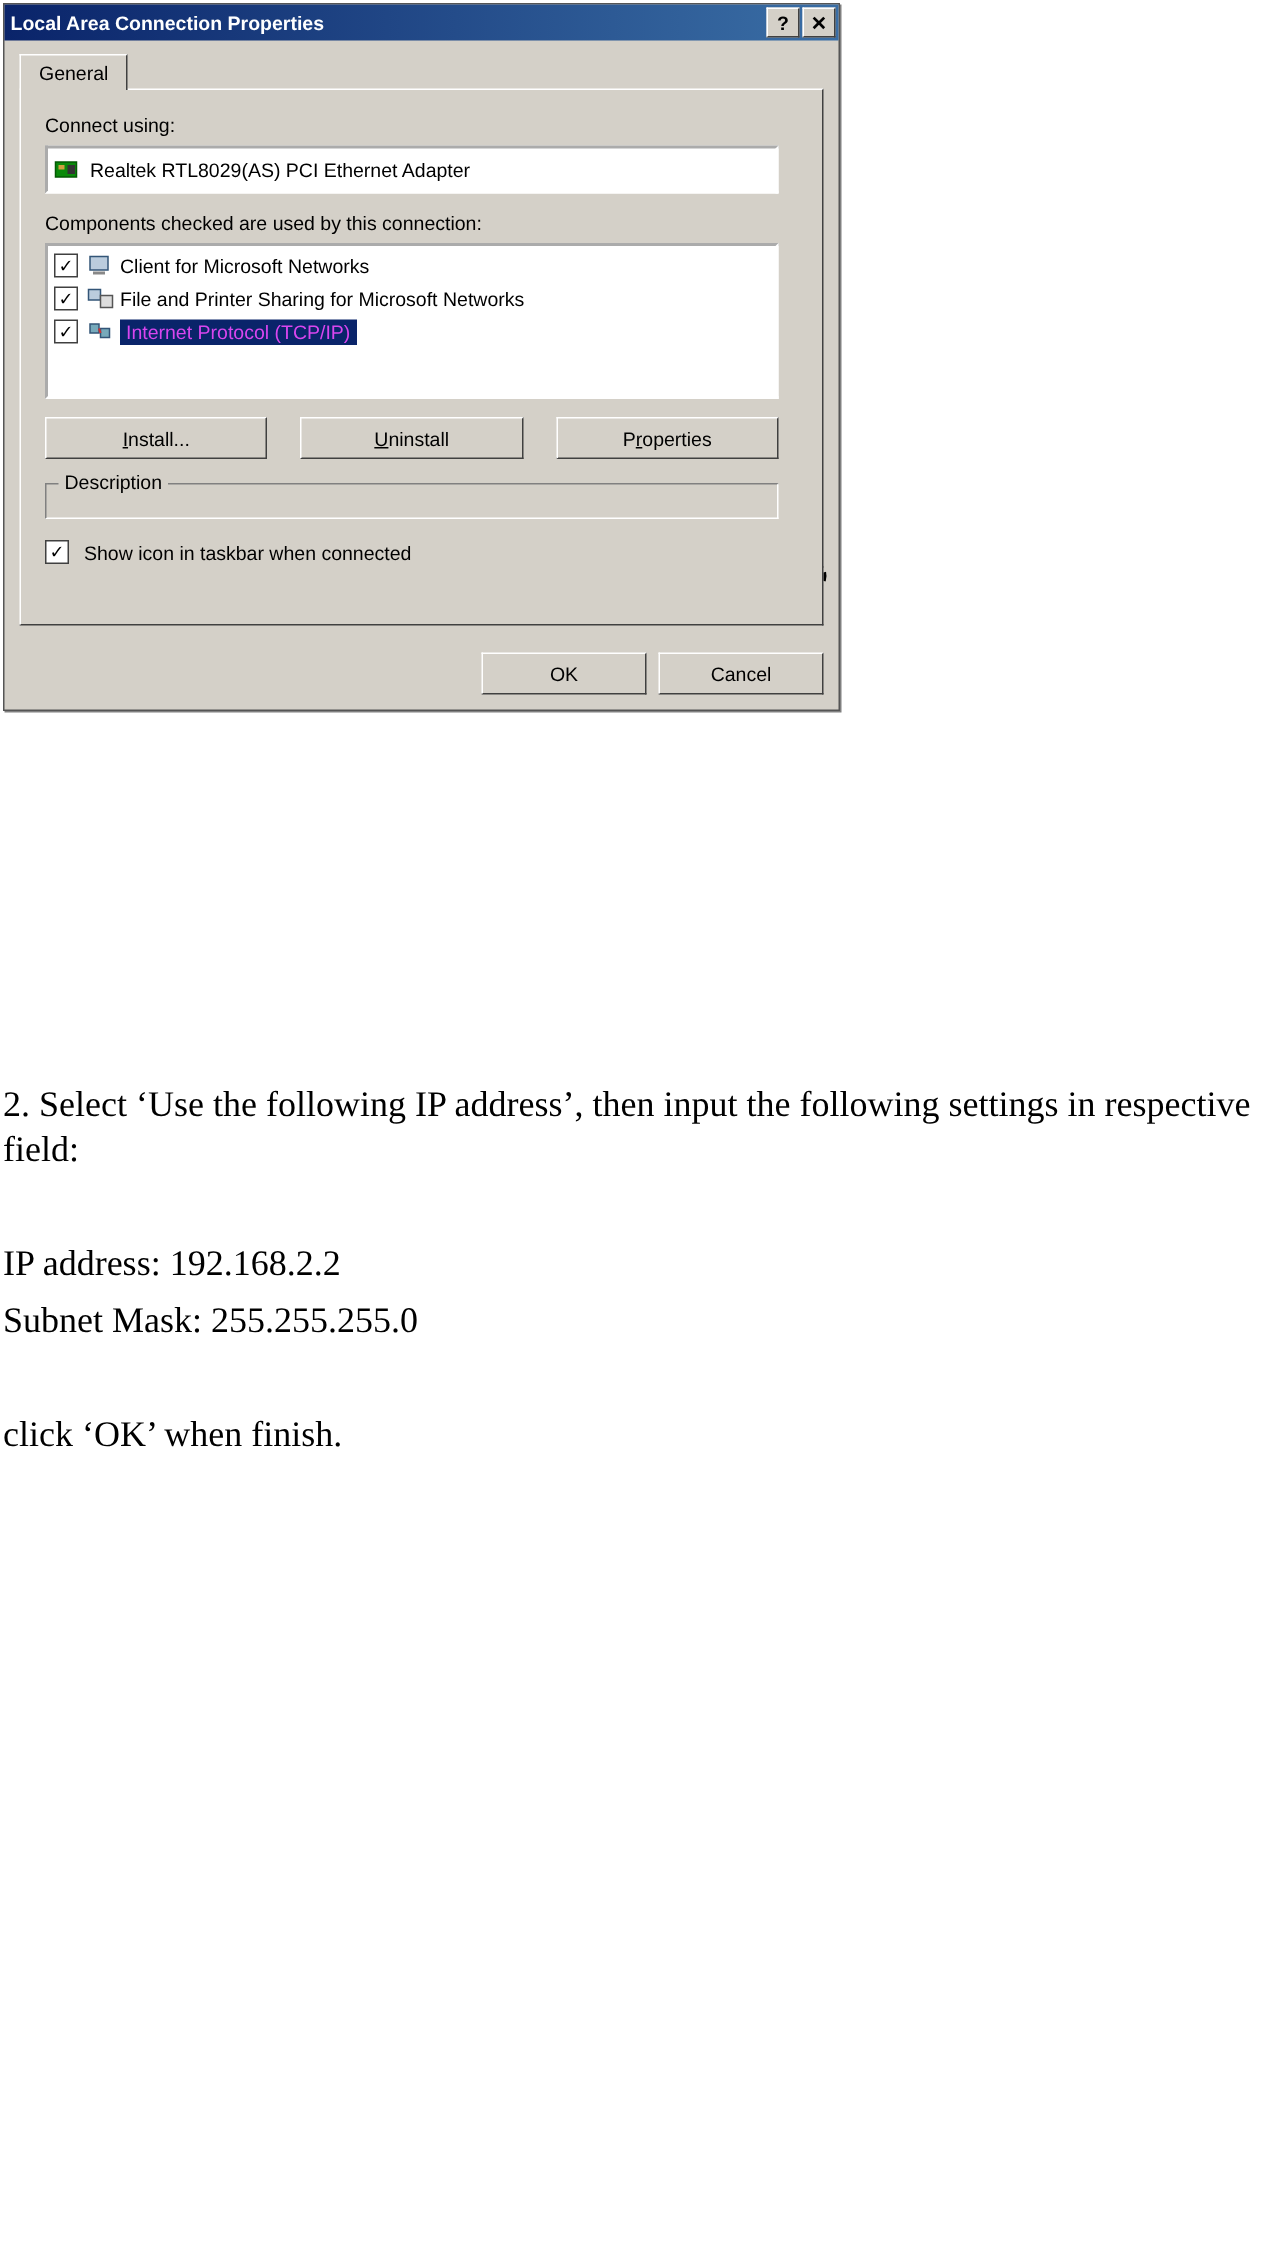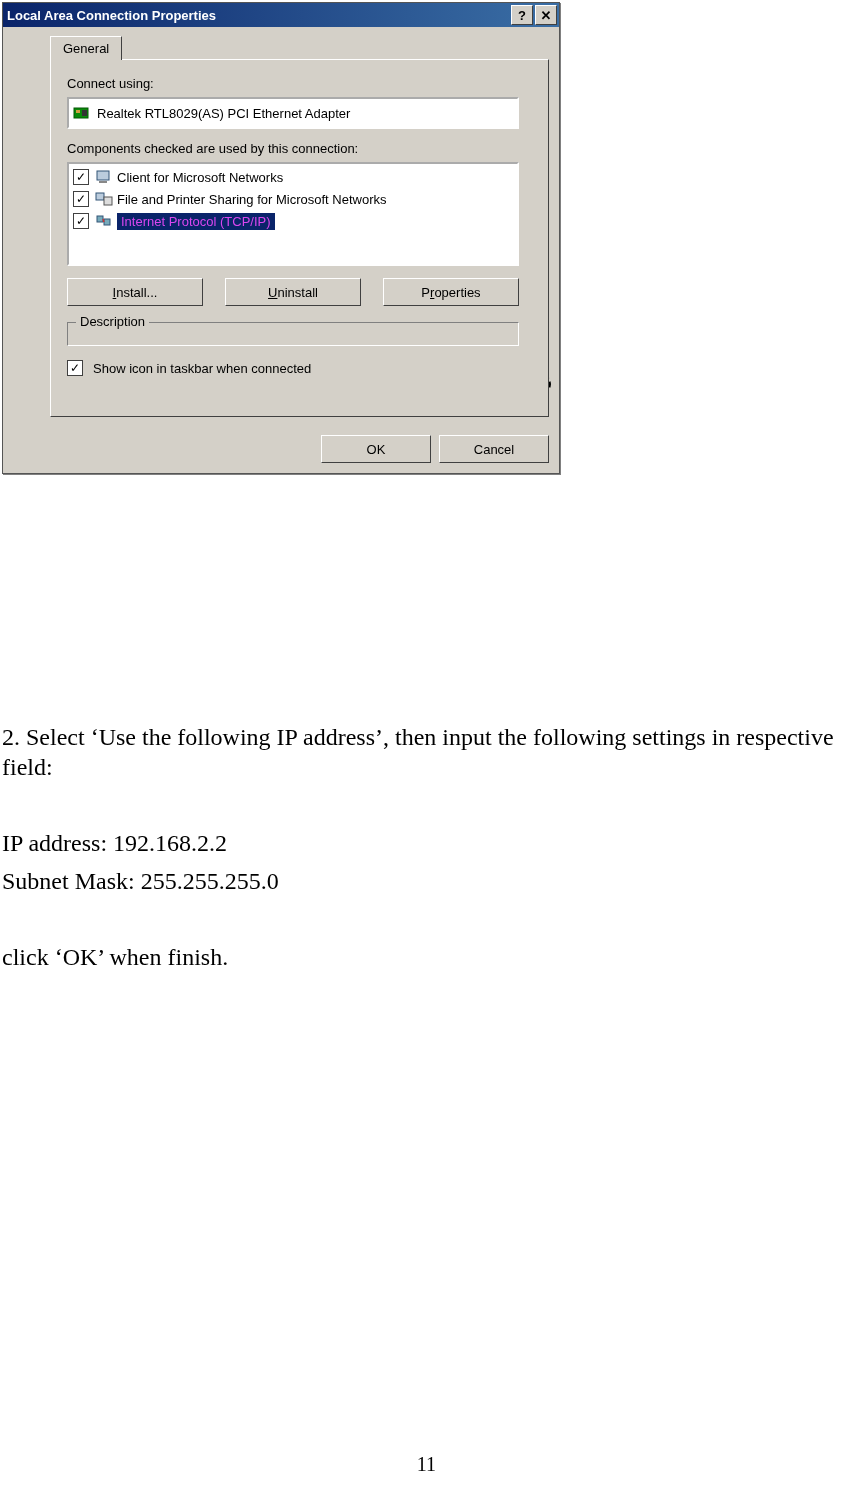--- a/index.html
+++ b/index.html
@@ -48,21 +48,20 @@
     margin-left: 2px;
     display: flex;
     align-items: center;
     justify-content: center;
     font-weight: bold;
     font-size: 13px;
     line-height: 1;
   }
   .client {
     padding: 8px 10px 10px 10px;
-    margin-left: 37px;
   }
   .tabstrip {
     display: flex;
     position: relative;
     z-index: 2;
   }
   .tab {
     background: #d4d0c8;
     border: 1px solid #fff;
     border-right-color: #404040;
@@ -342,15 +341,14 @@
 
   <div class="doc-text">
     <p>2. Select ‘Use the following IP address’, then input the following settings in respective field:</p>
     <p>&nbsp;</p>
     <p>IP address: 192.168.2.2</p>
     <p>Subnet Mask: 255.255.255.0</p>
     <p>&nbsp;</p>
     <p>click ‘OK’ when finish.</p>
   </div>
 
-  <div class="page-num">11</div>
 
 </div>
 
 </body></html>

